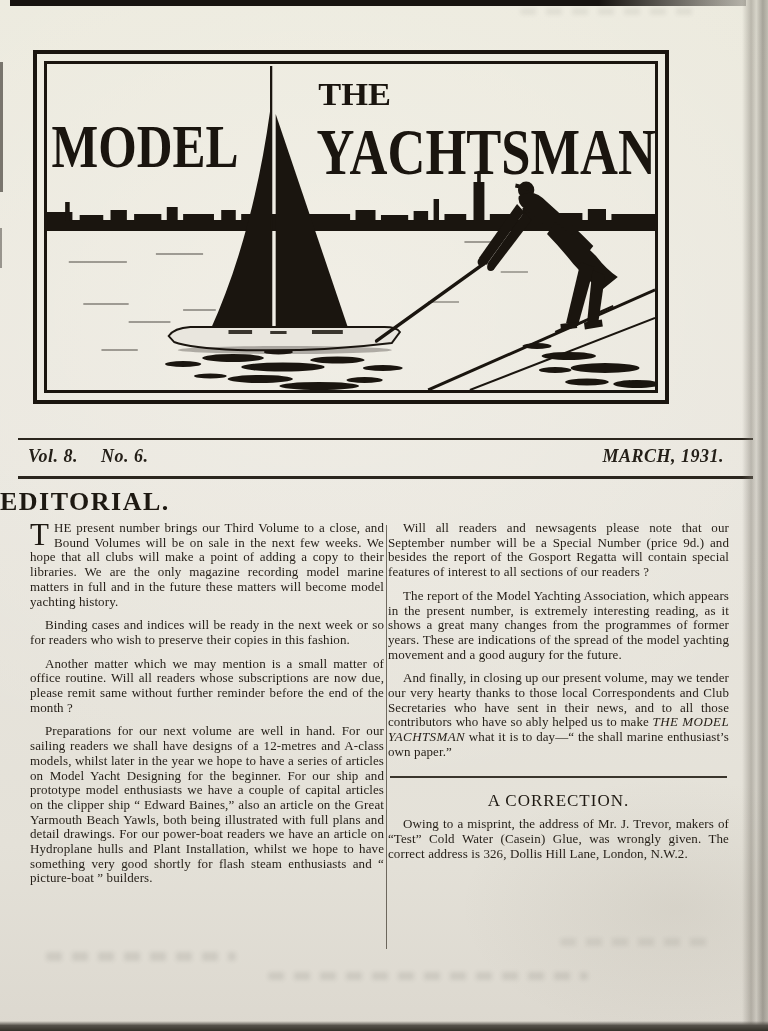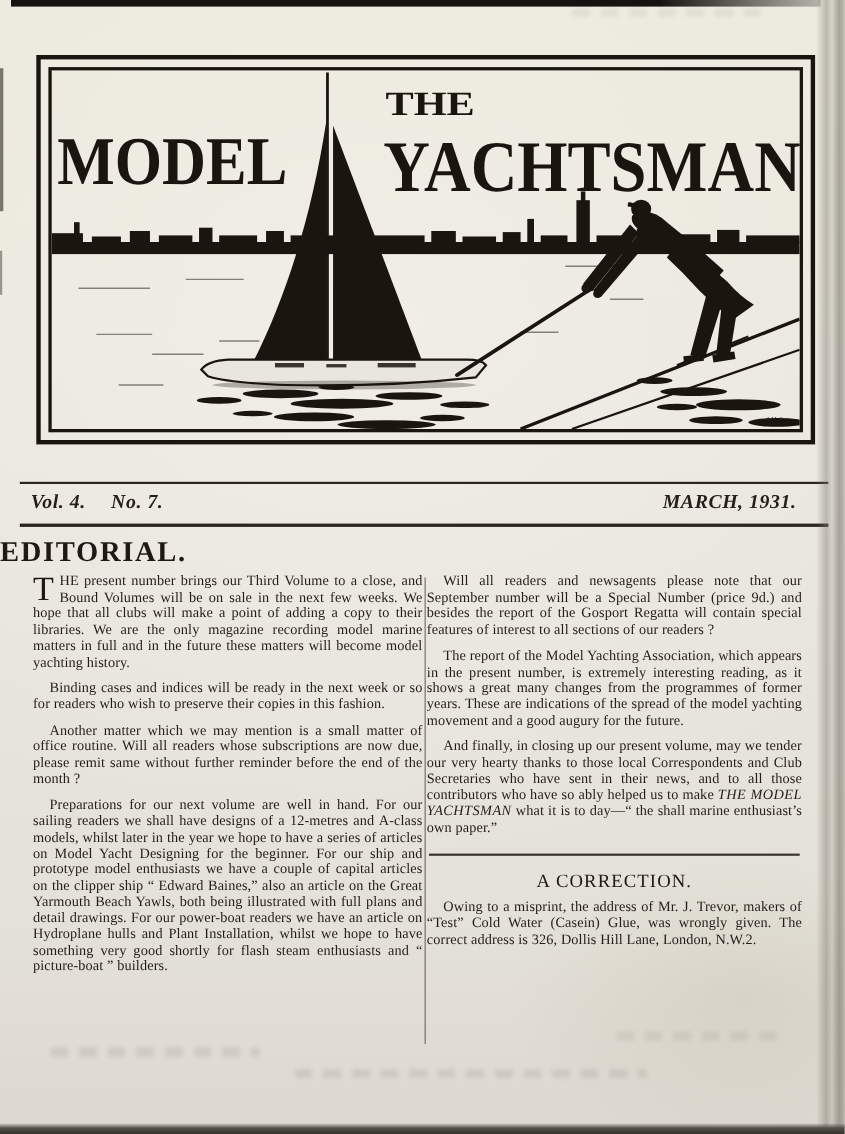--- a/index.html
+++ b/index.html
@@ -16,21 +16,21 @@
     color:#221c15;
   }
   
   .edge-top{position:absolute;top:0;left:10px;right:22px;height:6px;background:linear-gradient(90deg,#171310 0%,#171310 80%,rgba(23,19,16,.25) 100%);}
   .edge-bottom{position:absolute;bottom:0;left:0;right:0;height:10px;background:linear-gradient(0deg,#343129 0%,#55514a 55%,rgba(85,81,74,0) 100%);}
   .edge-right{position:absolute;top:0;bottom:0;right:0;width:26px;background:linear-gradient(90deg,rgba(0,0,0,0) 0%,rgba(118,113,103,.42) 35%,rgba(160,156,146,.28) 55%,rgba(98,94,85,.5) 80%,rgba(140,136,126,.45) 100%);}
   .edge-left-mark{position:absolute;left:0;top:62px;width:3px;height:130px;background:rgba(25,20,14,.55);}
   .edge-left-mark2{position:absolute;left:0;top:228px;width:2px;height:40px;background:rgba(25,20,14,.4);}
 
   
-  .masthead{position:absolute;left:33px;top:50px;width:708px;height:354px;border:4px solid #1a150f;box-sizing:border-box;}
+  .masthead{position:absolute;left:33px;top:50px;width:636px;height:354px;border:4px solid #1a150f;box-sizing:border-box;}
   .masthead-inner{position:absolute;top:7px;left:7px;right:7px;bottom:7px;border:3px solid #1a150f;}
   .masthead-inner svg{position:absolute;top:0;left:0;width:100%;height:100%;}
   .mast-title{font-family:"Liberation Serif", serif;font-weight:700;fill:#1a150f;}
 
   
   .subtitle{position:absolute;left:0;right:30px;top:408px;text-align:center;
     font-family:"Liberation Sans", sans-serif;font-size:18px;letter-spacing:2px;word-spacing:8px;color:#2c2820;}
   .rule{position:absolute;left:18px;width:735px;background:#2b261e;}
   .rule-a{top:438px;height:2px;}
   .rule-b{top:476px;height:3px;}
@@ -175,22 +175,22 @@
         <text x="657" y="320" text-anchor="end" font-size="7" fill="#1a150f" opacity=".8" font-family="Liberation Serif, serif">J.H.S.</text>
       </svg>
     </div>
   </div>
 
 
   <div class="rule rule-a"></div>
 
   <div class="issue-bar">
     <span class="issue-left">
-      <span>Vol. 4.</span>
-      <span class="num">No. 7.</span>
+      <span>Vol. 8.</span>
+      <span class="num">No. 6.</span>
     </span>
     <span class="issue-right">MARCH, 1931.</span>
   </div>
 
   <div class="rule rule-b"></div>
 
   <div class="editorial-heading">EDITORIAL.</div>
 
   <div class="columns">
     <div class="col col-left">

